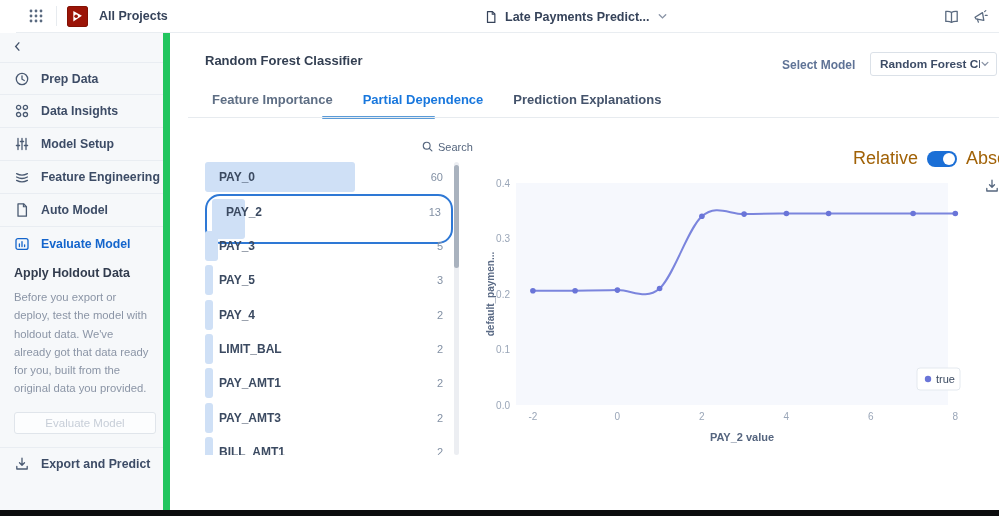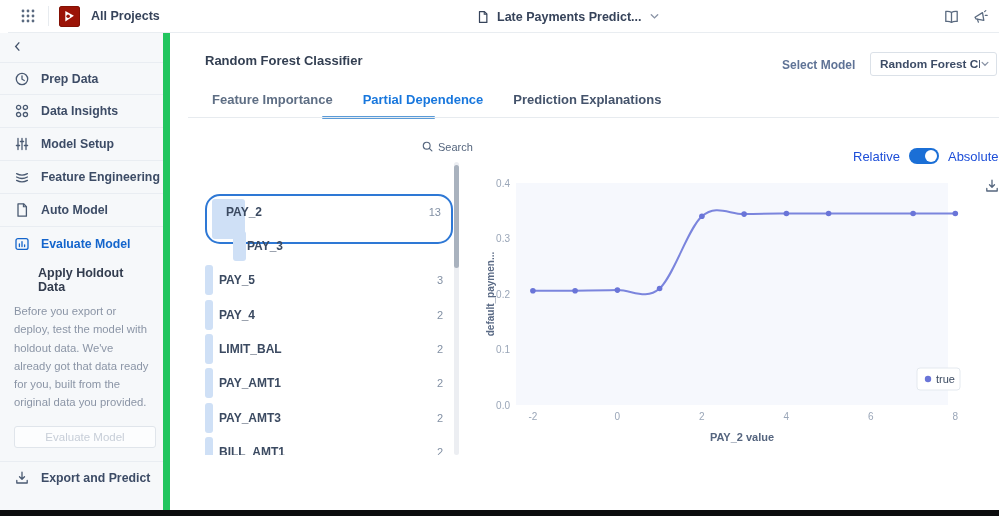--- a/index.html
+++ b/index.html
@@ -7,21 +7,21 @@
   body {
     font-family: "Liberation Sans", sans-serif;
     background: #ffffff;
     position: relative;
     color: #36435a;
   }
   svg { display: block; }
 
   
   .topbar {
-    position: absolute; top: 0; left: 8px; right: 0; height: 33px;
+    position: absolute; top: 0; left: 16px; right: 0; height: 33px;
     background: #fff; border-bottom: 1px solid #e9edf1;
     display: flex; align-items: center; padding-left: 12px;
   }
   .waffle { color: #5a6a80; cursor: pointer; }
   .topbar-divider { width: 1px; height: 20px; background: #e7ebef; margin: 0 10px 0 12px; }
   .app-logo { width: 21px; height: 21px; border-radius: 3px; overflow: hidden; }
   .all-projects { font-size: 12.5px; font-weight: 700; color: #36435a; margin-left: 11px; cursor: pointer; }
   .topbar-center {
     position: absolute; left: 468px; top: 0; height: 33px;
     display: flex; align-items: center; gap: 7px;
@@ -38,21 +38,21 @@
   .nav-item {
     height: 33px; display: flex; align-items: center; gap: 11px;
     padding-left: 14px; border-bottom: 1px solid #e9edf2;
     font-size: 12.3px; font-weight: 600; color: #3d4c66; cursor: pointer;
   }
   .nav-item .nicon { color: #4a5a72; width: 16px; height: 16px; flex: 0 0 16px; }
   .nav-item.first { border-top: 1px solid #e9edf2; margin-top: 3px; }
   .nav-item.active { color: #1465cc; border-bottom: none; }
   .nav-item.active .nicon { color: #1465cc; }
   .holdout { padding: 6px 14px 0 14px; }
-  .holdout-title { font-size: 12.5px; font-weight: 700; color: #323c4e; margin-bottom: 8px; margin-left: 24px; }
+  .holdout-title { font-size: 12.5px; font-weight: 700; color: #323c4e; margin-bottom: 8px; }
   .holdout-body { font-size: 11.3px; line-height: 1.62; color: #8b95a6; }
   .btn-eval {
     margin-top: 14px; width: 142px; height: 22px; border-radius: 3px;
     border: 1px solid #e0e5eb; background: #fcfdfe; color: #c7ced8;
     font-size: 11.5px; display: flex; align-items: center; justify-content: center; cursor: default;
   }
   .btn-next {
     margin-top: 11px; width: 142px; height: 25px; border-radius: 3px;
     background: #1166d4; color: #fff; font-size: 12.3px; font-weight: 600;
     display: flex; align-items: center; justify-content: center; cursor: pointer;
@@ -93,21 +93,21 @@
   .feat-row.selected { border: 2px solid #2e78d5; border-radius: 15px; background: #fff; height: 50px; }
   .feat-row.selected .feat-bar { left: 5px; top: 3px; bottom: 3px; }
   .feat-row.selected .feat-label { left: 19px; top: 9px; }
   .feat-row.selected .feat-count { top: 10px; }
   .scrollbar-track { position: absolute; left: 284px; top: 129px; width: 5px; height: 293px; background: #eceef2; border-radius: 3px; }
   .scrollbar-thumb { position: absolute; left: 0; top: 3px; width: 5px; height: 103px; background: #a9b2be; border-radius: 3px; cursor: pointer; }
 
   
   .chart-panel { position: absolute; left: 310px; top: 107px; width: 519px; height: 330px; }
   .toggle-row { position: absolute; top: 8px; left: 373px; display: flex; align-items: center; gap: 9px; }
-  .toggle-label { font-size: 13px; color: #1d4ed8; cursor: pointer; }
+  .toggle-label { font-size: 18px; color: #a16207; cursor: pointer; }
   .switch { width: 30px; height: 16px; border-radius: 9px; background: #1b6fd6; position: relative; cursor: pointer; }
   .switch .knob { position: absolute; right: 2px; top: 2px; width: 12px; height: 12px; border-radius: 50%; background: #fff; }
   .chart-download { position: absolute; left: 504px; top: 38px; color: #55667e; cursor: pointer; }
 
   .bottom-edge { position: absolute; left: 0; right: 0; bottom: 1px; height: 6px; background: #0c0d0e; }
   .bottom-edge2 { position: absolute; left: 0; right: 0; bottom: 0; height: 1px; background: #ffffff; }
 </style>
 </head>
 <body>
 
@@ -282,26 +282,31 @@
 
   <div class="search-row">
     <svg width="13" height="13" viewBox="0 0 16 16">
       <circle cx="7" cy="7" r="4.2" fill="none" stroke="currentColor" stroke-width="1.4"></circle>
       <path d="M10.2 10.2 L13.4 13.4" stroke="currentColor" stroke-width="1.4" stroke-linecap="round"></path>
     </svg>
     <span>Search</span>
   </div>
 
   <div class="feature-list" id="feature-list">
+      <div class="feat-row" style="top: 0px;">
+        <div class="feat-bar" style="width: 150px;"></div>
+        <span class="feat-label">PAY_0</span>
+        <span class="feat-count">60</span>
+      </div>
       <div class="feat-row selected" style="top: 32.4px;">
         <div class="feat-bar" style="width: 32.5px;"></div>
         <span class="feat-label">PAY_2</span>
         <span class="feat-count">13</span>
       </div>
-      <div class="feat-row" style="top: 68.8px; margin-left: 28px;">
+      <div class="feat-row" style="top: 68.8px;">
         <div class="feat-bar" style="width: 12.5px;"></div>
         <span class="feat-label">PAY_3</span>
         <span class="feat-count">5</span>
       </div>
       <div class="feat-row" style="top: 103.2px;">
         <div class="feat-bar" style="width: 8px;"></div>
         <span class="feat-label">PAY_5</span>
         <span class="feat-count">3</span>
       </div>
       <div class="feat-row" style="top: 137.6px; padding-left: 28px;">

